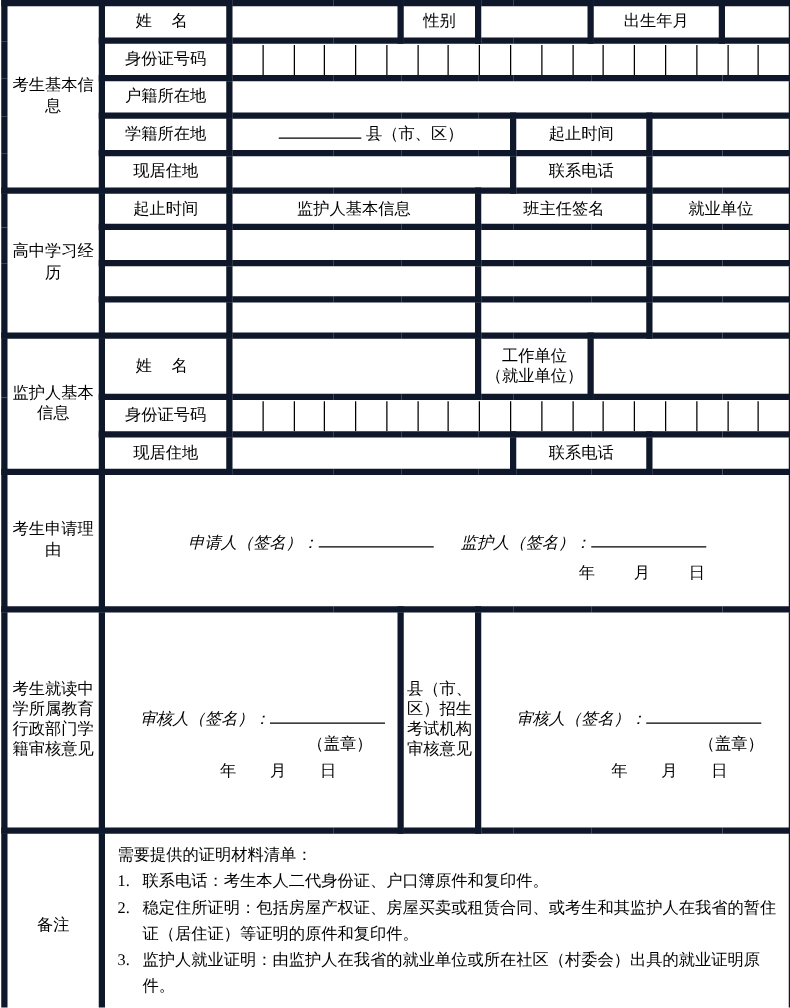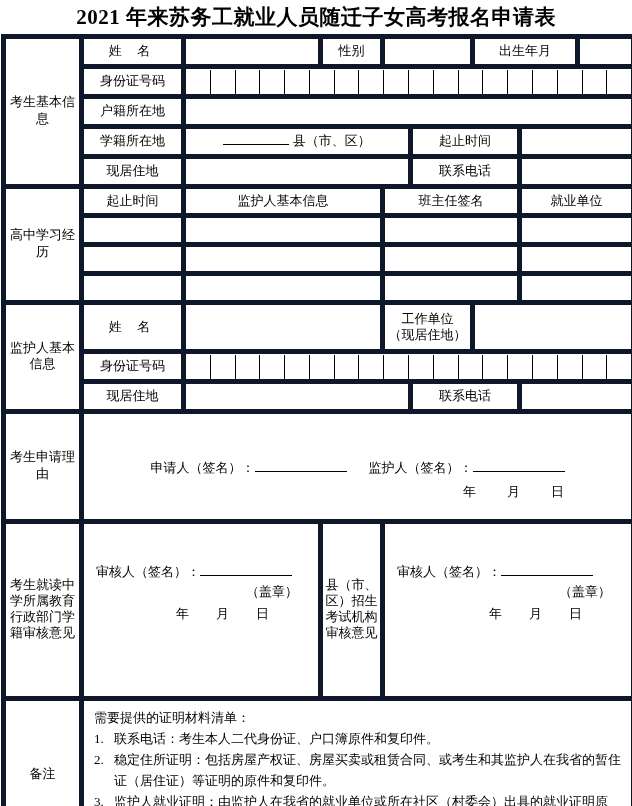--- a/index.html
+++ b/index.html
@@ -107,20 +107,21 @@
     position: relative;
     height: 100%;
     text-align: left;
     padding: 0;
   }
   .reason-sign {
     text-align: center;
     font-size: 13px;
     white-space: nowrap;
     margin-top: 46px;
+    font-style: italic;
   }
   .reason-sign .gap {
     display: inline-block;
     width: 22px;
   }
   .reason-date {
     text-align: right;
     font-size: 13px;
     padding-right: 36px;
     margin-top: 8px;
@@ -133,22 +134,23 @@
   }
 
   .audit-body {
     height: 100%;
     position: relative;
     text-align: left;
     font-size: 13px;
   }
   .audit-sig {
     white-space: nowrap;
-    padding-left: 12px;
-    margin-top: 40px;
+    padding-left: 28px;
+    margin-top: 77px;
+    font-style: italic;
   }
   .audit-stamp {
     text-align: right;
     padding-right: 20px;
     margin-top: 4px;
     white-space: nowrap;
   }
   .audit-date {
     text-align: right;
     padding-right: 22px;
@@ -186,21 +188,20 @@
   }
   .remarks li .txt {
     flex: 1 1 auto;
   }
 </style>
 </head>
 <body>
 
 <div class="page">
 
-  <div class="form-title">2021 年来苏务工就业人员随迁子女高考报名申请表</div>
 
   <table class="form-table">
     <colgroup>
       <col style="width:78px">
       <col style="width:70px">
       <col style="width:32px">
       <col style="width:83px">
       <col style="width:54px">
       <col style="width:62px">
       <col style="width:28px">
@@ -297,21 +298,21 @@
       <td colspan="3"></td>
       <td colspan="2"></td>
     </tr>
 
     <tr>
       <td rowspan="3" class="vlabel">监护人基本信息</td>
       <td colspan="2" class="lbl lbl-wide" style="height:44px">姓  名</td>
       <td colspan="3"></td>
       <td colspan="2" class="lbl">
         <div>工作单位</div>
-        <div>（现居住地）</div>
+        <div>（就业单位）</div>
       </td>
       <td colspan="3"></td>
     </tr>
 
     <tr>
       <td colspan="2" class="lbl" style="height:25px">身份证号码</td>
       <td colspan="8" style="padding:0">
         <div class="idstrip">
           <div class="idcell"></div>
           <div class="idcell"></div>

